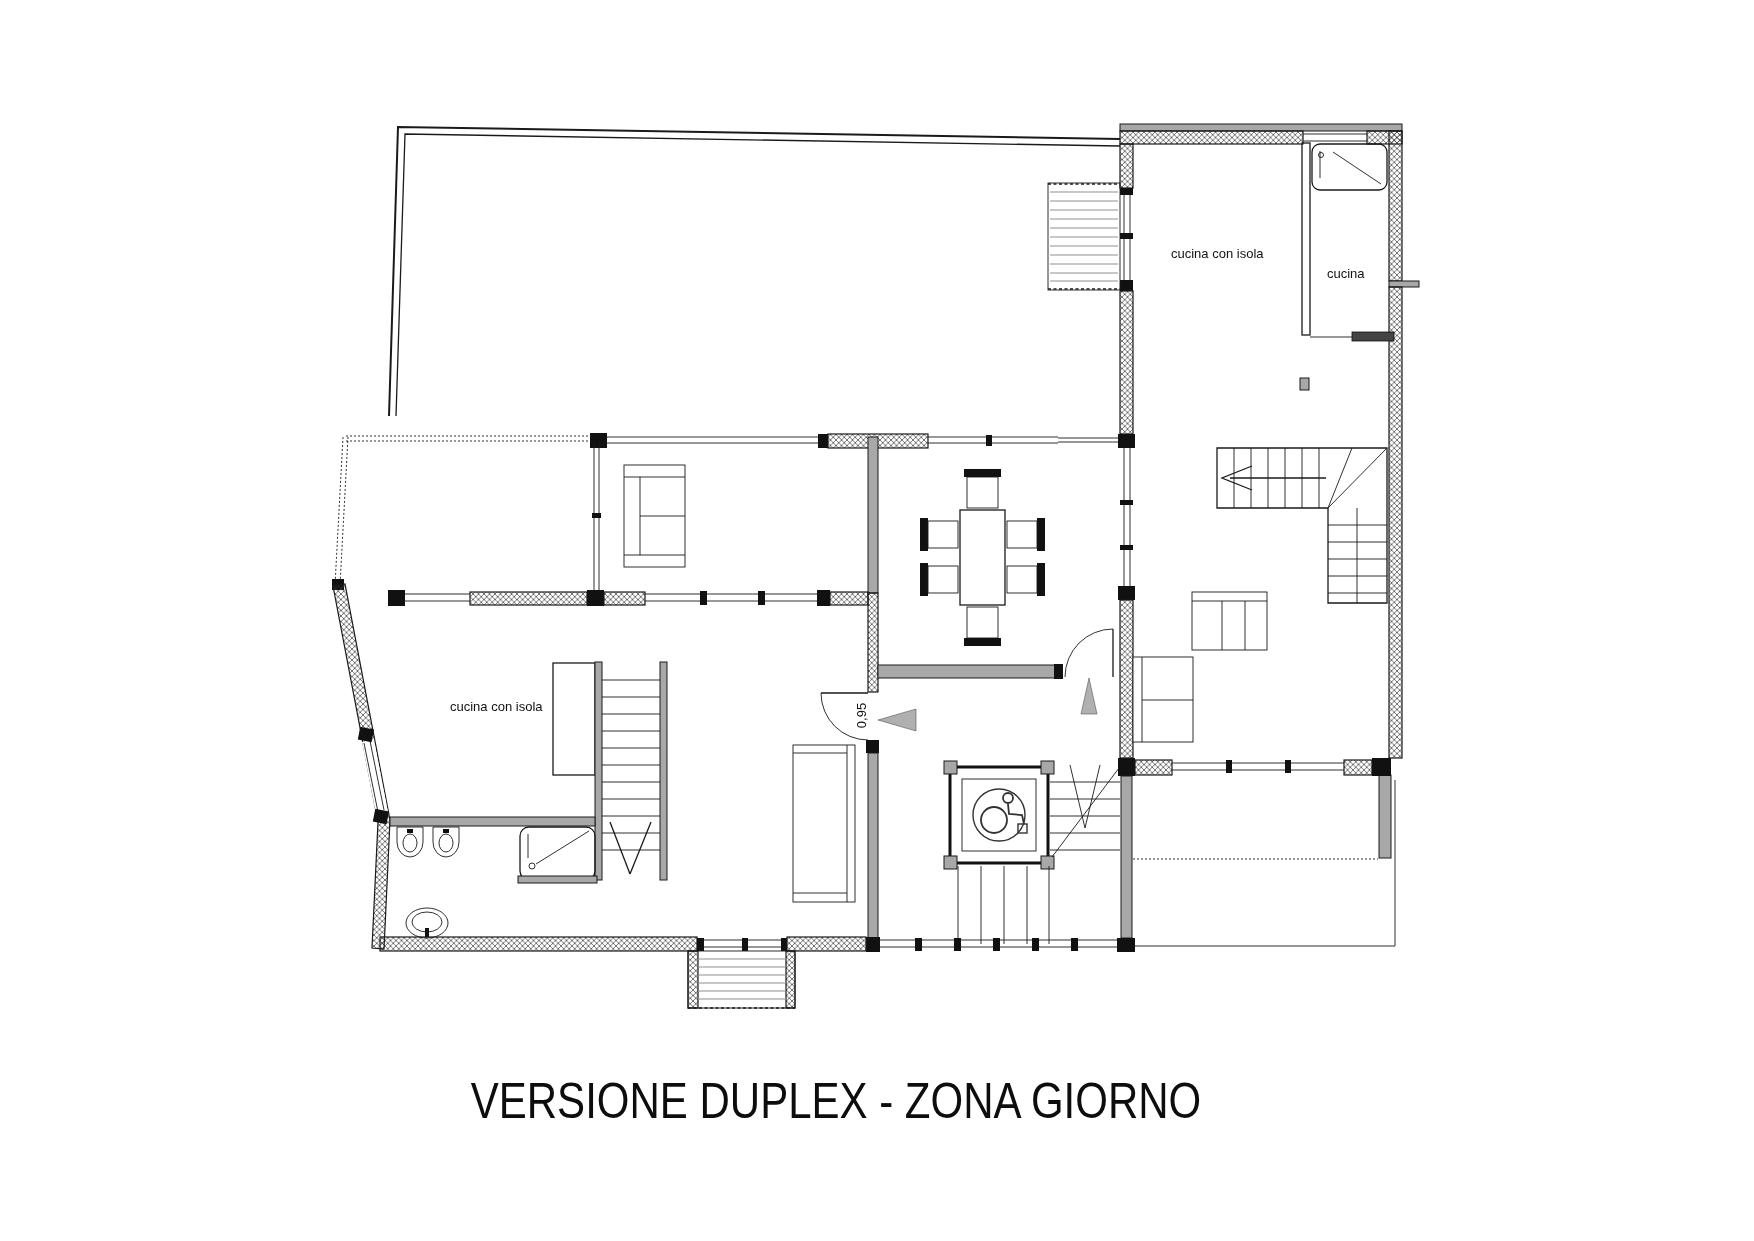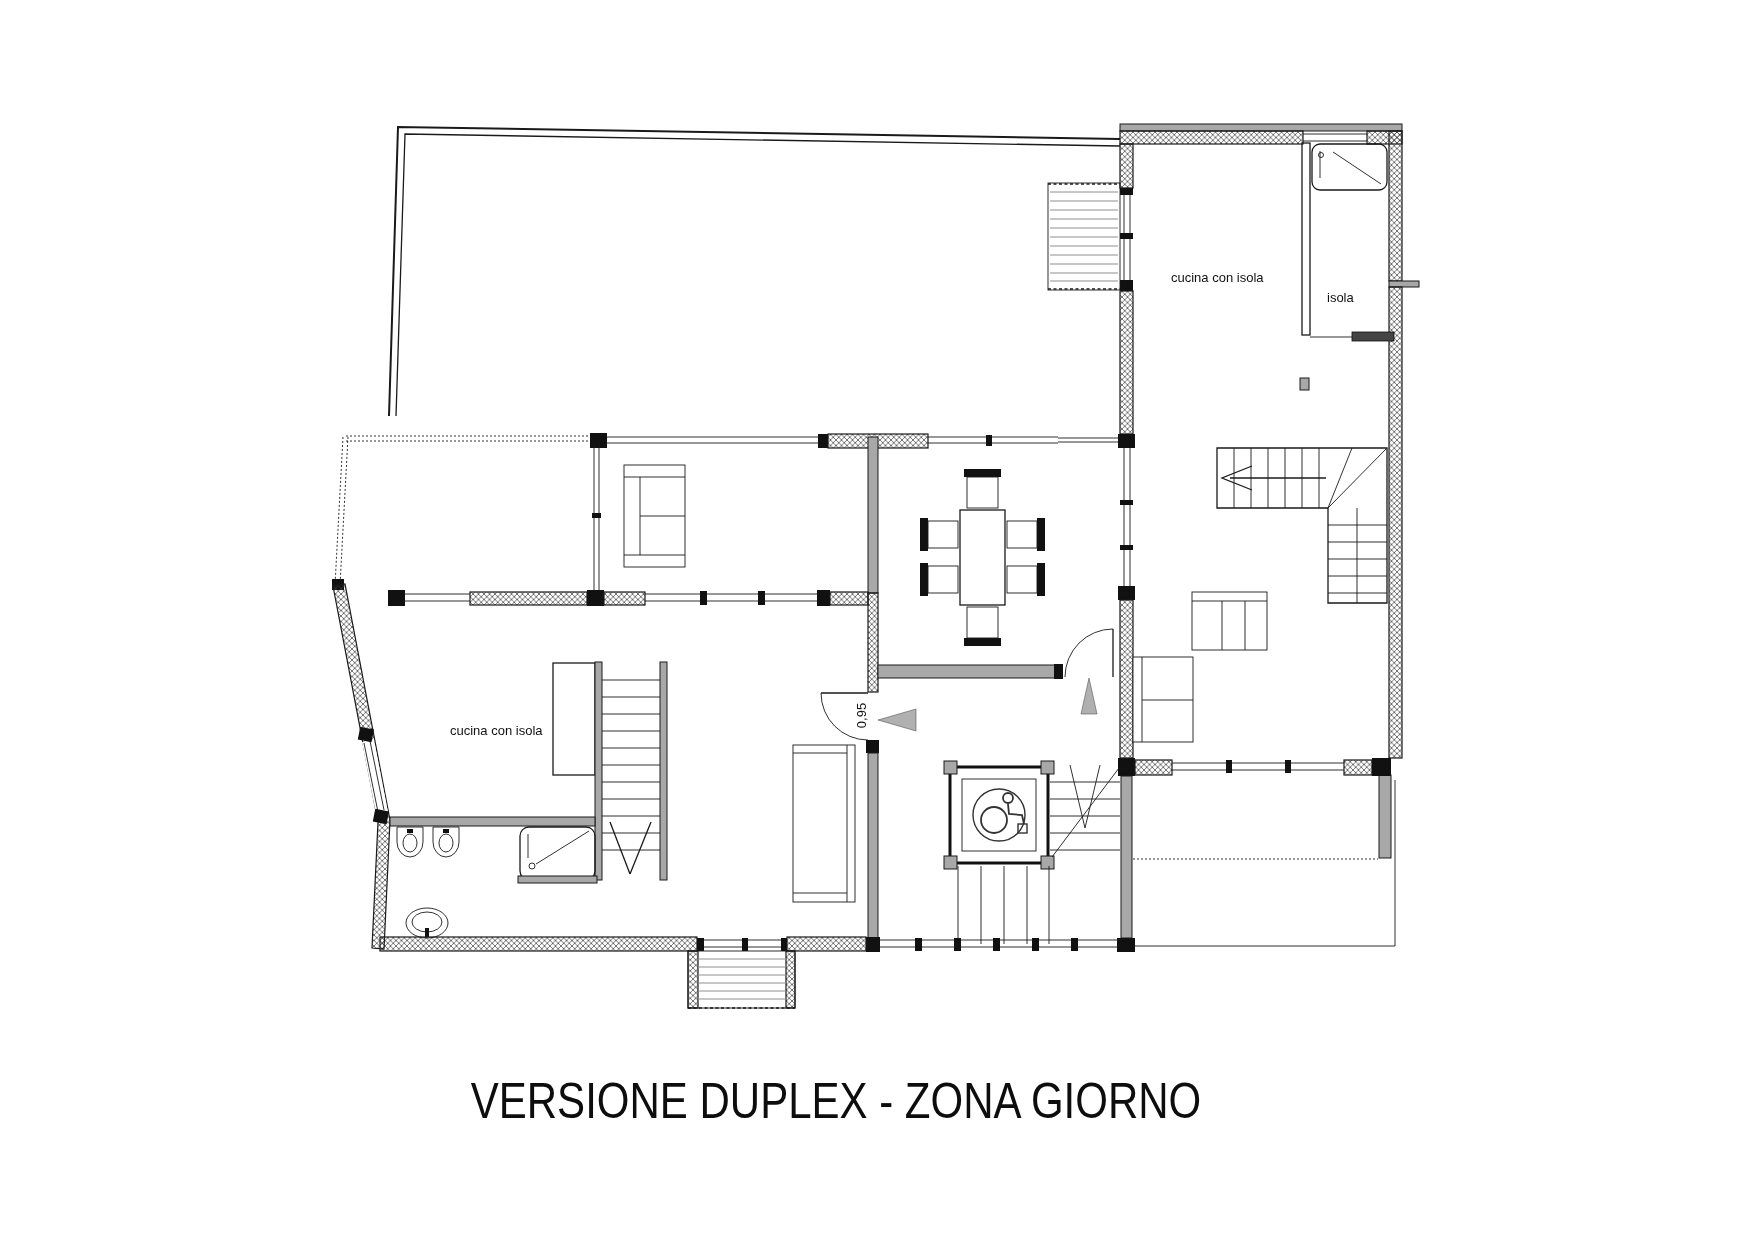--- a/index.html
+++ b/index.html
@@ -1,19 +1,19 @@
 <!DOCTYPE html>
 <html><head>
 <meta charset="utf-8">
 <style>
   html,body{margin:0;padding:0;background:#fff;}
   #plan-page{position:relative;width:1754px;height:1241px;background:#fff;overflow:hidden;
              font-family:"Liberation Sans", sans-serif;color:#111;}
   #plan-svg{position:absolute;left:0;top:0;}
-  .label{position:absolute;font-size:13px;color:#111;white-space:nowrap;margin-top:24px;}
+  .label{position:absolute;font-size:13px;color:#111;white-space:nowrap;}
   .label-rot{position:absolute;font-size:13px;color:#111;white-space:nowrap;
              transform:rotate(-90deg);transform-origin:center;}
   #plan-title{position:absolute;left:396px;top:1072px;width:880px;text-align:center;
               font-size:50px;font-weight:400;color:#0d0d0d;white-space:nowrap;
               transform:scaleX(0.84);transform-origin:center;letter-spacing:0px;}
   
   .ln{stroke:#1a1a1a;fill:none;stroke-width:1.3;}
   .ln2{stroke:#1a1a1a;fill:none;stroke-width:2;}
   .thin{stroke:#1a1a1a;fill:none;stroke-width:0.9;}
   .gry-ln{stroke:#8f8f8f;fill:none;stroke-width:1;}
@@ -373,19 +373,19 @@
       <rect class="blk" x="425" y="928" width="4" height="9"></rect>
     </g>
   </g>
 
 </svg>
 
 <div class="label" style="left:450px;top:699px;">cucina con isola</div>
 
 <div class="label" style="left:1171px;top:246px;">cucina con isola</div>
 
-<div class="label" style="left:1327px;top:266px;">isola</div>
+<div class="label" style="left:1327px;top:266px;">cucina</div>
 
 <div class="label-rot" style="left:843px;top:708px;width:36px;text-align:center;">0,95</div>
 
 <div id="plan-title">VERSIONE DUPLEX - ZONA GIORNO</div>
 
 </div>
 
 </body></html>

